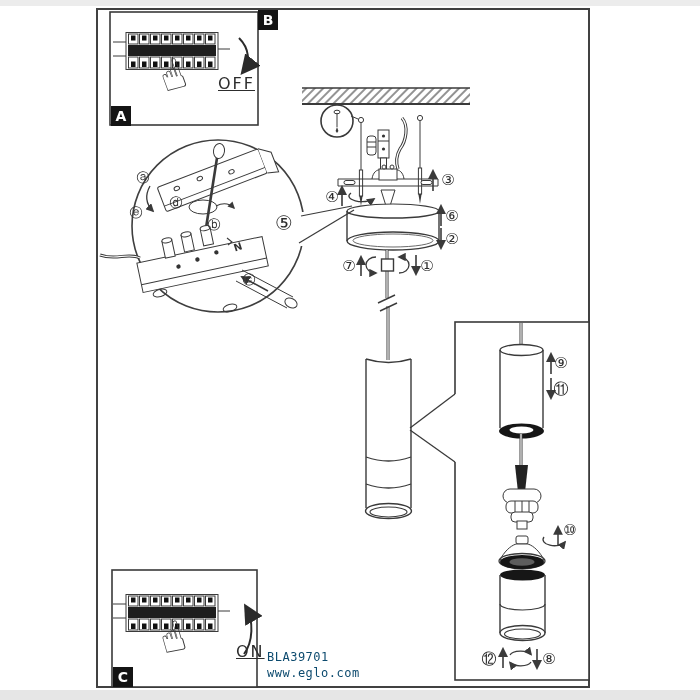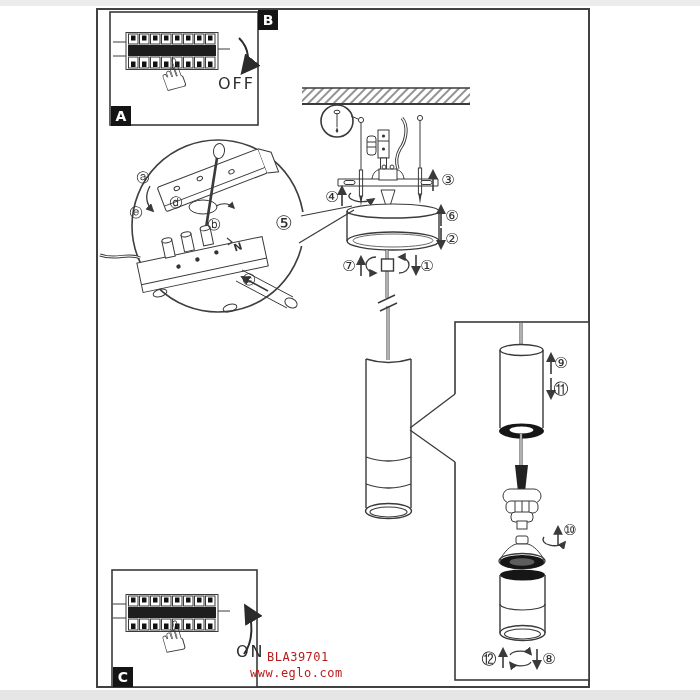--- a/index.html
+++ b/index.html
@@ -2,27 +2,27 @@
 <html><head>
 <meta charset="utf-8">
 <style>
   html,body{margin:0;padding:0;background:#fff;}
   .sheet{position:relative;width:700px;height:700px;background:#fff;overflow:hidden;
          font-family:"DejaVu Sans",sans-serif;color:#2f2f2f;}
   .art{position:absolute;left:0;top:0;}
   .plabel{position:absolute;width:20px;height:20px;background:#141414;color:#fff;
           display:flex;align-items:center;justify-content:center;
           font:700 14px "DejaVu Sans",sans-serif;}
-  .cap{position:absolute;font:400 16px "DejaVu Sans",sans-serif;color:#2d2d2d;letter-spacing:2px;}
+  .cap{position:absolute;font:400 16px "DejaVu Sans",sans-serif;color:#2d2d2d;letter-spacing:2px;text-decoration:underline;}
   .callout{position:absolute;transform:translate(-50%,-50%);font:400 15px "DejaVu Sans",sans-serif;color:#2d2d2d;line-height:1;}
   .callout.sm{font-size:13px;}
   .callout.lg{font-size:20px;}
   .hand{position:absolute;font:400 42px "DejaVu Sans",sans-serif;color:#3a3a3a;line-height:1;
         transform:rotate(-20deg);}
-  .footer-line{position:absolute;font:400 12px "DejaVu Sans Mono",monospace;color:#b91c1c;letter-spacing:.5px;}
+  .footer-line{position:absolute;font:400 12px "DejaVu Sans Mono",monospace;color:#0c4a6e;letter-spacing:.5px;}
   .nmark{position:absolute;transform:translate(-50%,-50%) rotate(-18deg);
          font:700 10px "DejaVu Sans",sans-serif;color:#333;}
 </style>
 </head>
 <body>
 
 <div class="sheet">
 
 <svg class="art" width="700" height="700" viewBox="0 0 700 700">
   <defs>
@@ -335,15 +335,15 @@
 <span class="callout" style="left:489px;top:659px">⑫</span>
 
 <span class="callout sm" style="left:143px;top:177px">ⓐ</span>
 <span class="callout sm" style="left:214px;top:224px">ⓑ</span>
 <span class="callout sm" style="left:249px;top:279px">ⓒ</span>
 <span class="callout sm" style="left:176px;top:202px">ⓓ</span>
 <span class="callout sm" style="left:136px;top:212px">ⓔ</span>
 <span class="nmark" style="left:238px;top:247px">N</span>
 
 <span class="footer-line" style="left:267px;top:650px">BLA39701</span>
-<span class="footer-line" style="left:250px;top:666px">www.eglo.com</span>
+<span class="footer-line" style="left:267px;top:666px">www.eglo.com</span>
 
 </div>
 
 </body></html>

